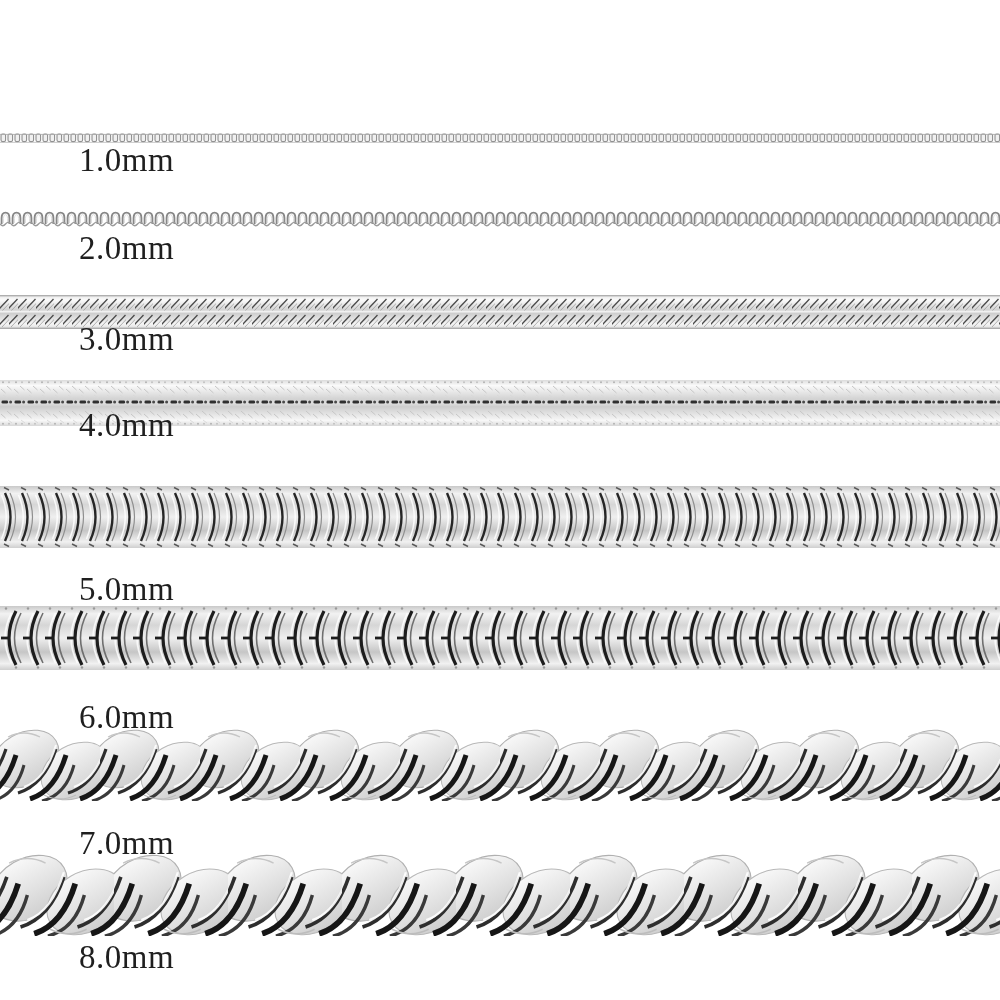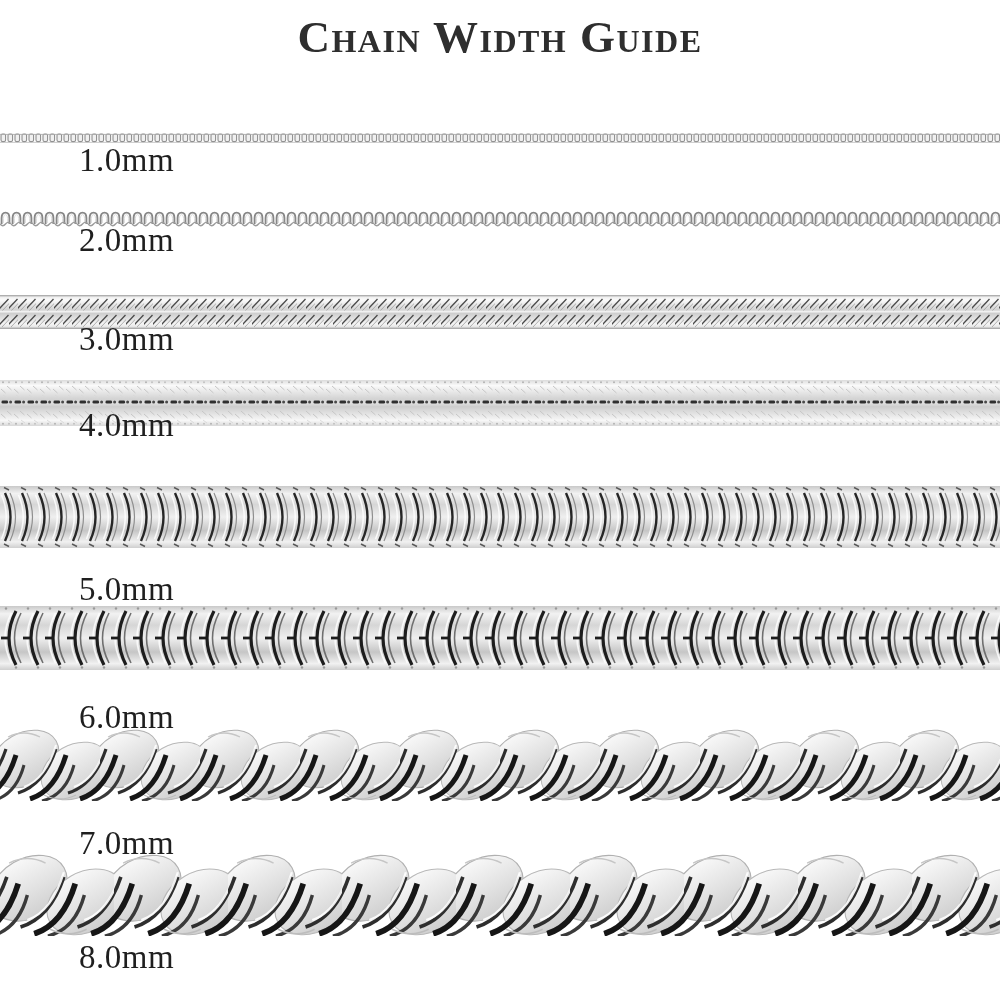--- a/index.html
+++ b/index.html
@@ -156,31 +156,30 @@
           <path d="M80,70 Q105,62 116,26" stroke="#161616" stroke-width="5" fill="none"></path>
           <path d="M92,72 Q116,66 124,36" stroke="#3a3a3a" stroke-width="3" fill="none"></path>
           <path d="M74,58 Q96,50 106,16" stroke="#ffffff" stroke-width="2" fill="none" opacity="0.9"></path>
           <path d="M8,8 Q24,0 40,8" stroke="#c6c6c6" stroke-width="1.3" fill="none"></path>
           <path d="M44,66 Q60,74 76,66" stroke="#bdbdbd" stroke-width="1.3" fill="none"></path>
         </g>
       </pattern>
     </defs>
   </svg>
 
-  <div class="title">Chain Width Guide</div>
 
   <svg class="chain" style="top:132px" width="1000" height="12">
     <rect x="0" y="0" width="1000" height="12" fill="url(#p1)"></rect>
   </svg>
   <div class="label" style="top:143px">1.0mm</div>
 
   <svg class="chain" style="top:209px" width="1000" height="20">
     <rect x="0" y="0" width="1000" height="20" fill="url(#p2)"></rect>
   </svg>
-  <div class="label" style="top:223px">2.0mm</div>
+  <div class="label" style="top:231px">2.0mm</div>
 
   <svg class="chain" style="top:295px" width="1000" height="34">
     <rect x="0" y="0" width="1000" height="34" fill="url(#p3)"></rect>
   </svg>
   <div class="label" style="top:322px">3.0mm</div>
 
   <svg class="chain" style="top:380px" width="1000" height="46">
     <rect x="0" y="0" width="1000" height="46" fill="url(#p4)"></rect>
   </svg>
   <div class="label" style="top:408px">4.0mm</div>

